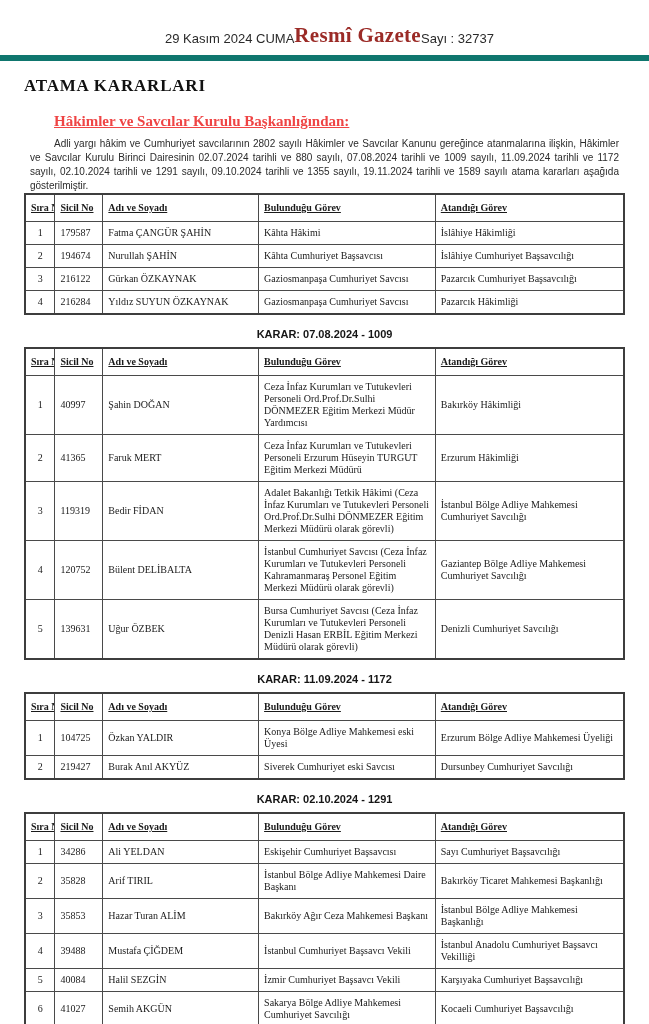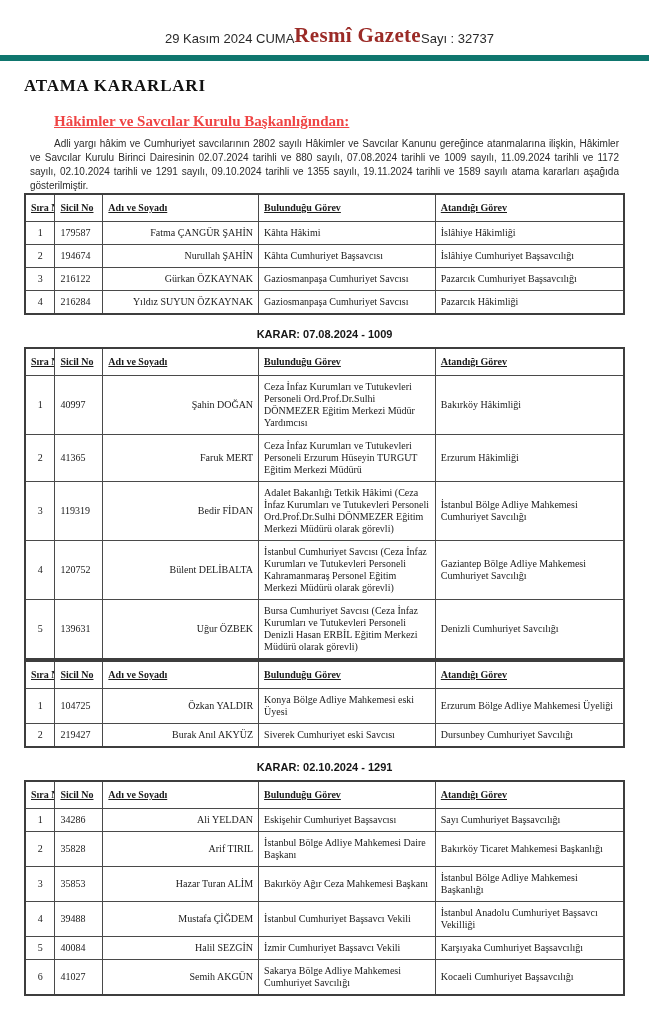--- a/index.html
+++ b/index.html
@@ -61,21 +61,21 @@
     vertical-align:middle;
     overflow:hidden;
   }
   table.appointments th{
     text-align:left;font-weight:bold;white-space:nowrap;
     padding-top:7px;padding-bottom:7px;
   }
   table.appointments th span{text-decoration:underline;}
   .c0{width:5%;text-align:center;}
   .c1{width:8%;text-align:left;}
-  .c2{width:26%;text-align:right;}
+  .c2{width:26%;}
   .c3{width:29.5%;}
   .c4{width:31.5%;}
   th.c0, th.c1{text-align:left;padding-left:3px;padding-right:2px;}
 </style>
 </head>
 <body>
 
 <div class="page">
 
   <div class="masthead">
@@ -194,20 +194,21 @@
                 <td class="c1">139631</td>
                 <td class="c2">Uğur ÖZBEK</td>
                 <td class="c3">Bursa Cumhuriyet Savcısı (Ceza İnfaz Kurumları ve Tutukevleri Personeli Denizli Hasan ERBİL Eğitim Merkezi Müdürü olarak görevli)</td>
                 <td class="c4">Denizli Cumhuriyet Savcılığı</td>
               </tr>
             </tbody>
     </table>
   </div>
 
   <div class="decision">
+    <div class="decision-title">KARAR: 11.09.2024 - 1172</div>
     <table class="appointments">
       <colgroup>
         <col class="c0">
               <col class="c1">
               <col class="c2">
               <col class="c3">
               <col class="c4">
       </colgroup>
       <thead>
               <tr>

